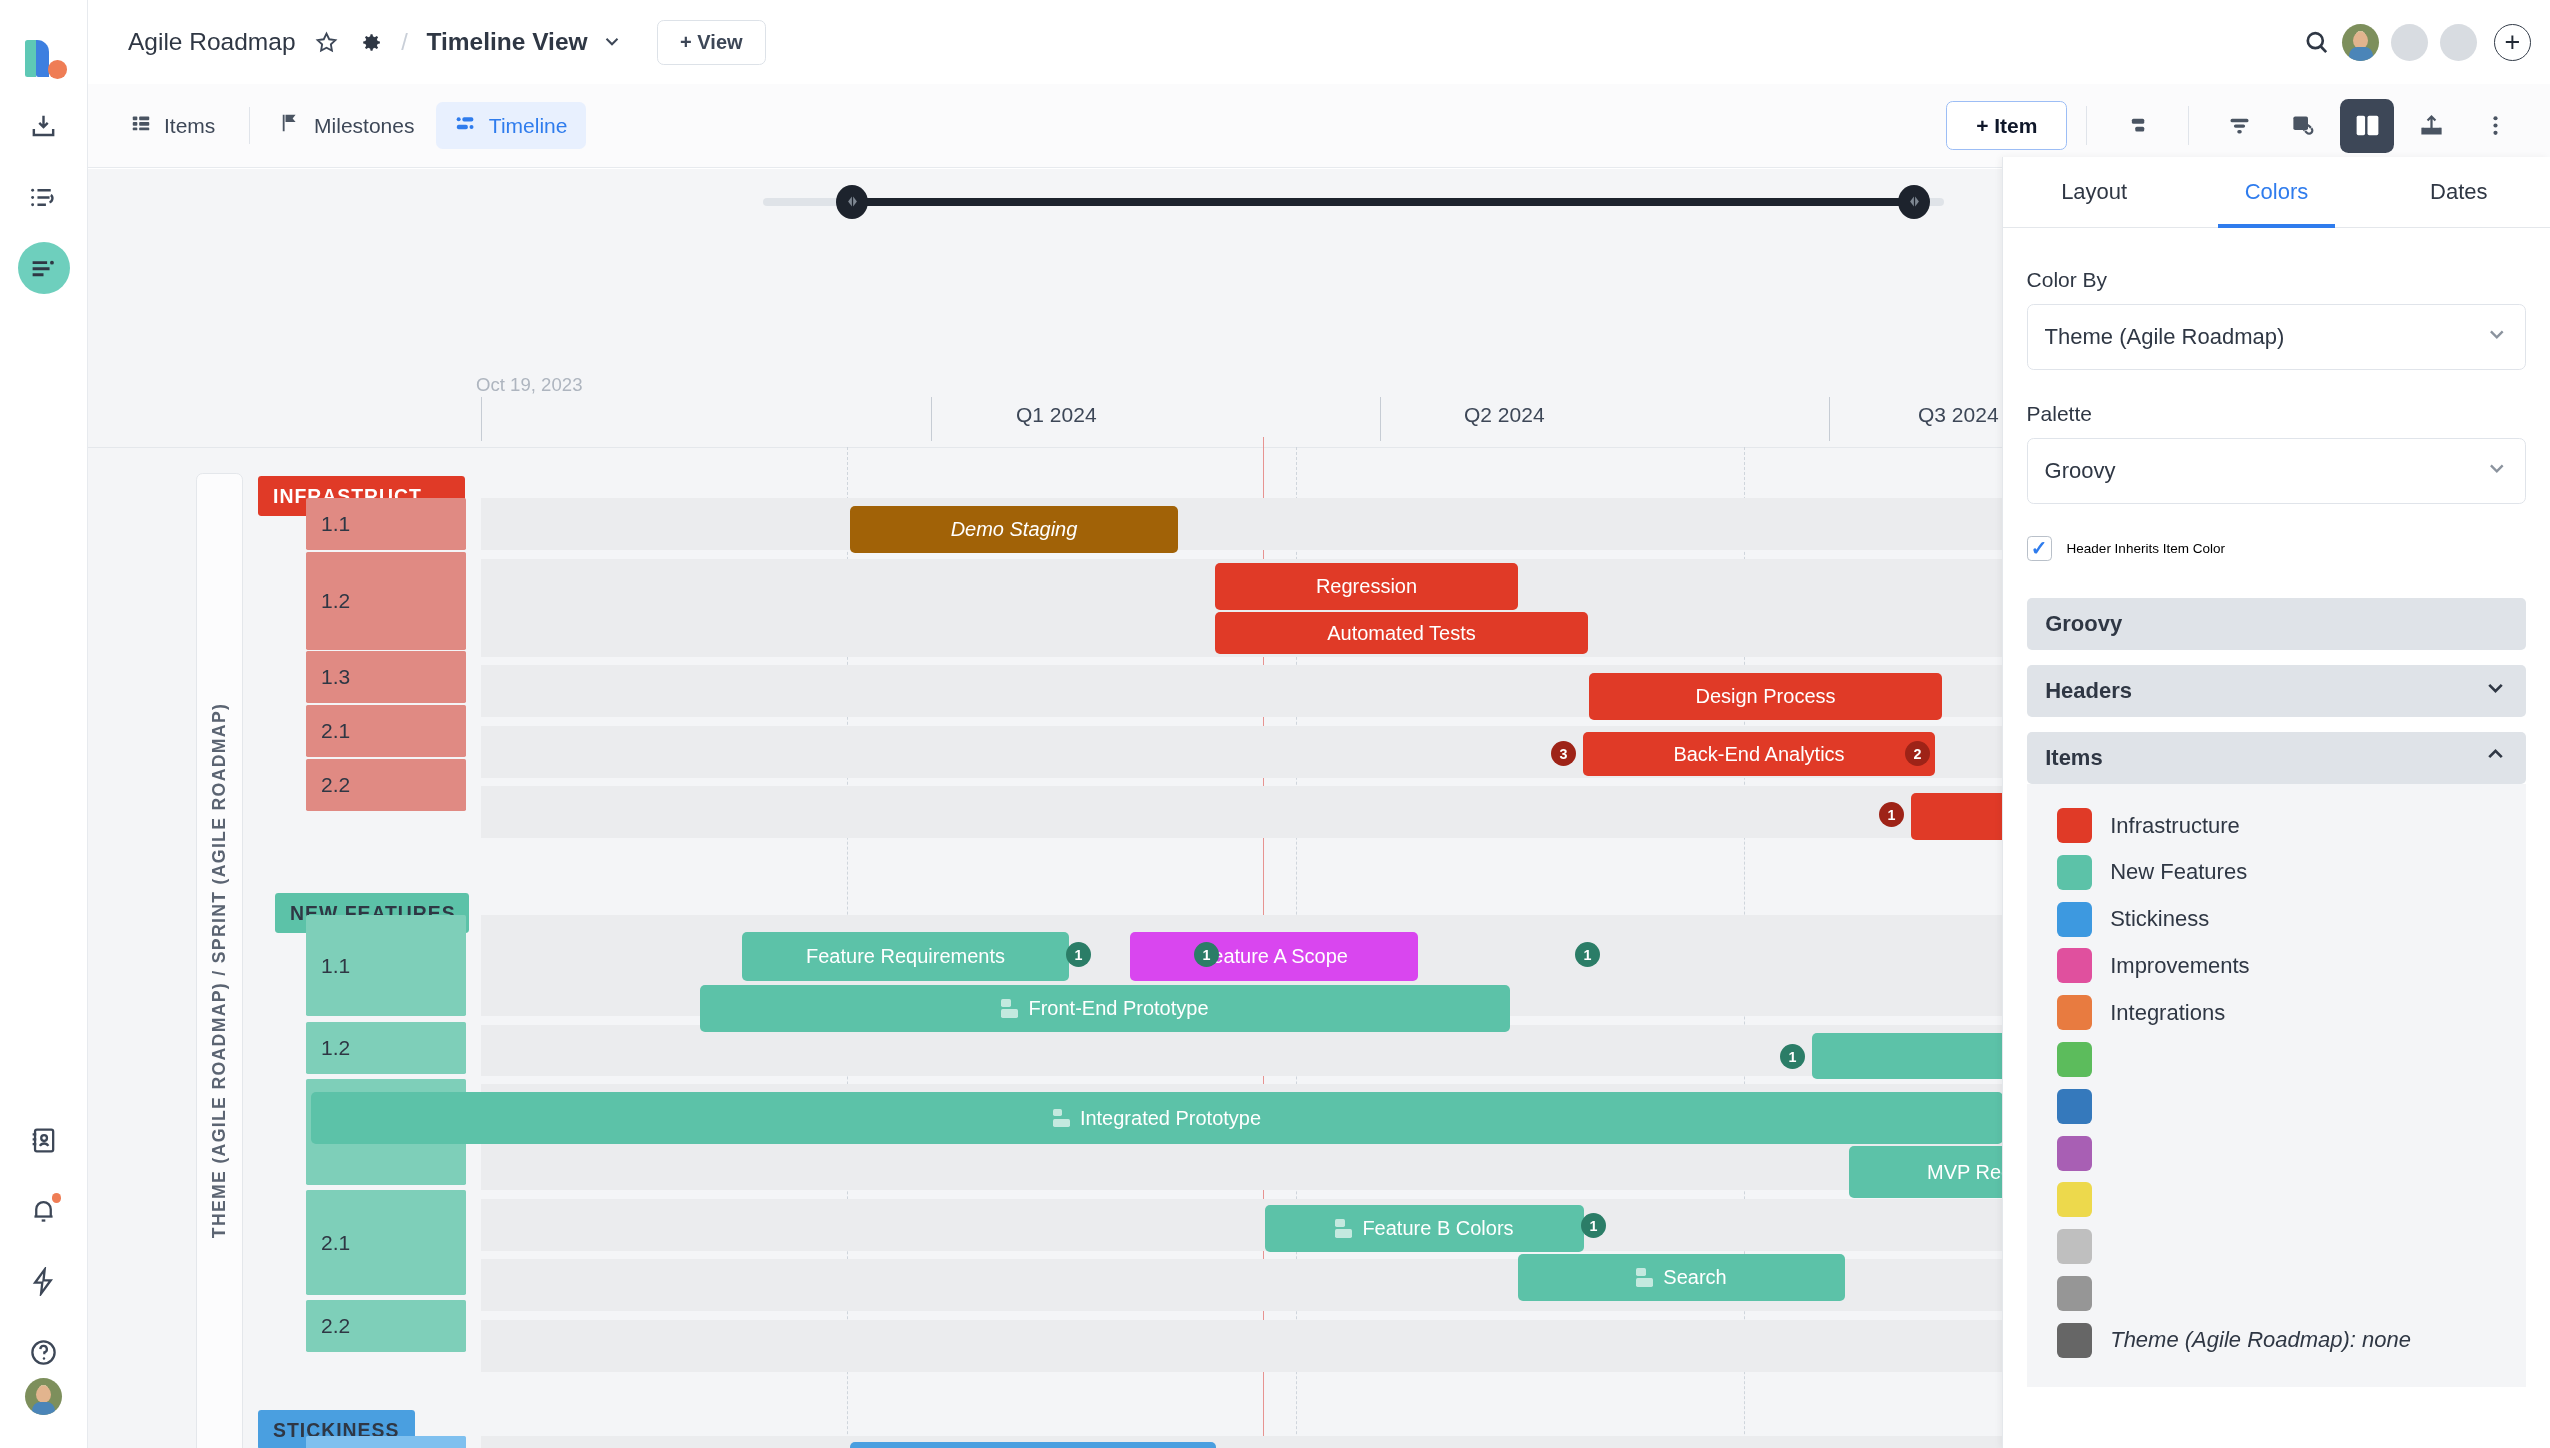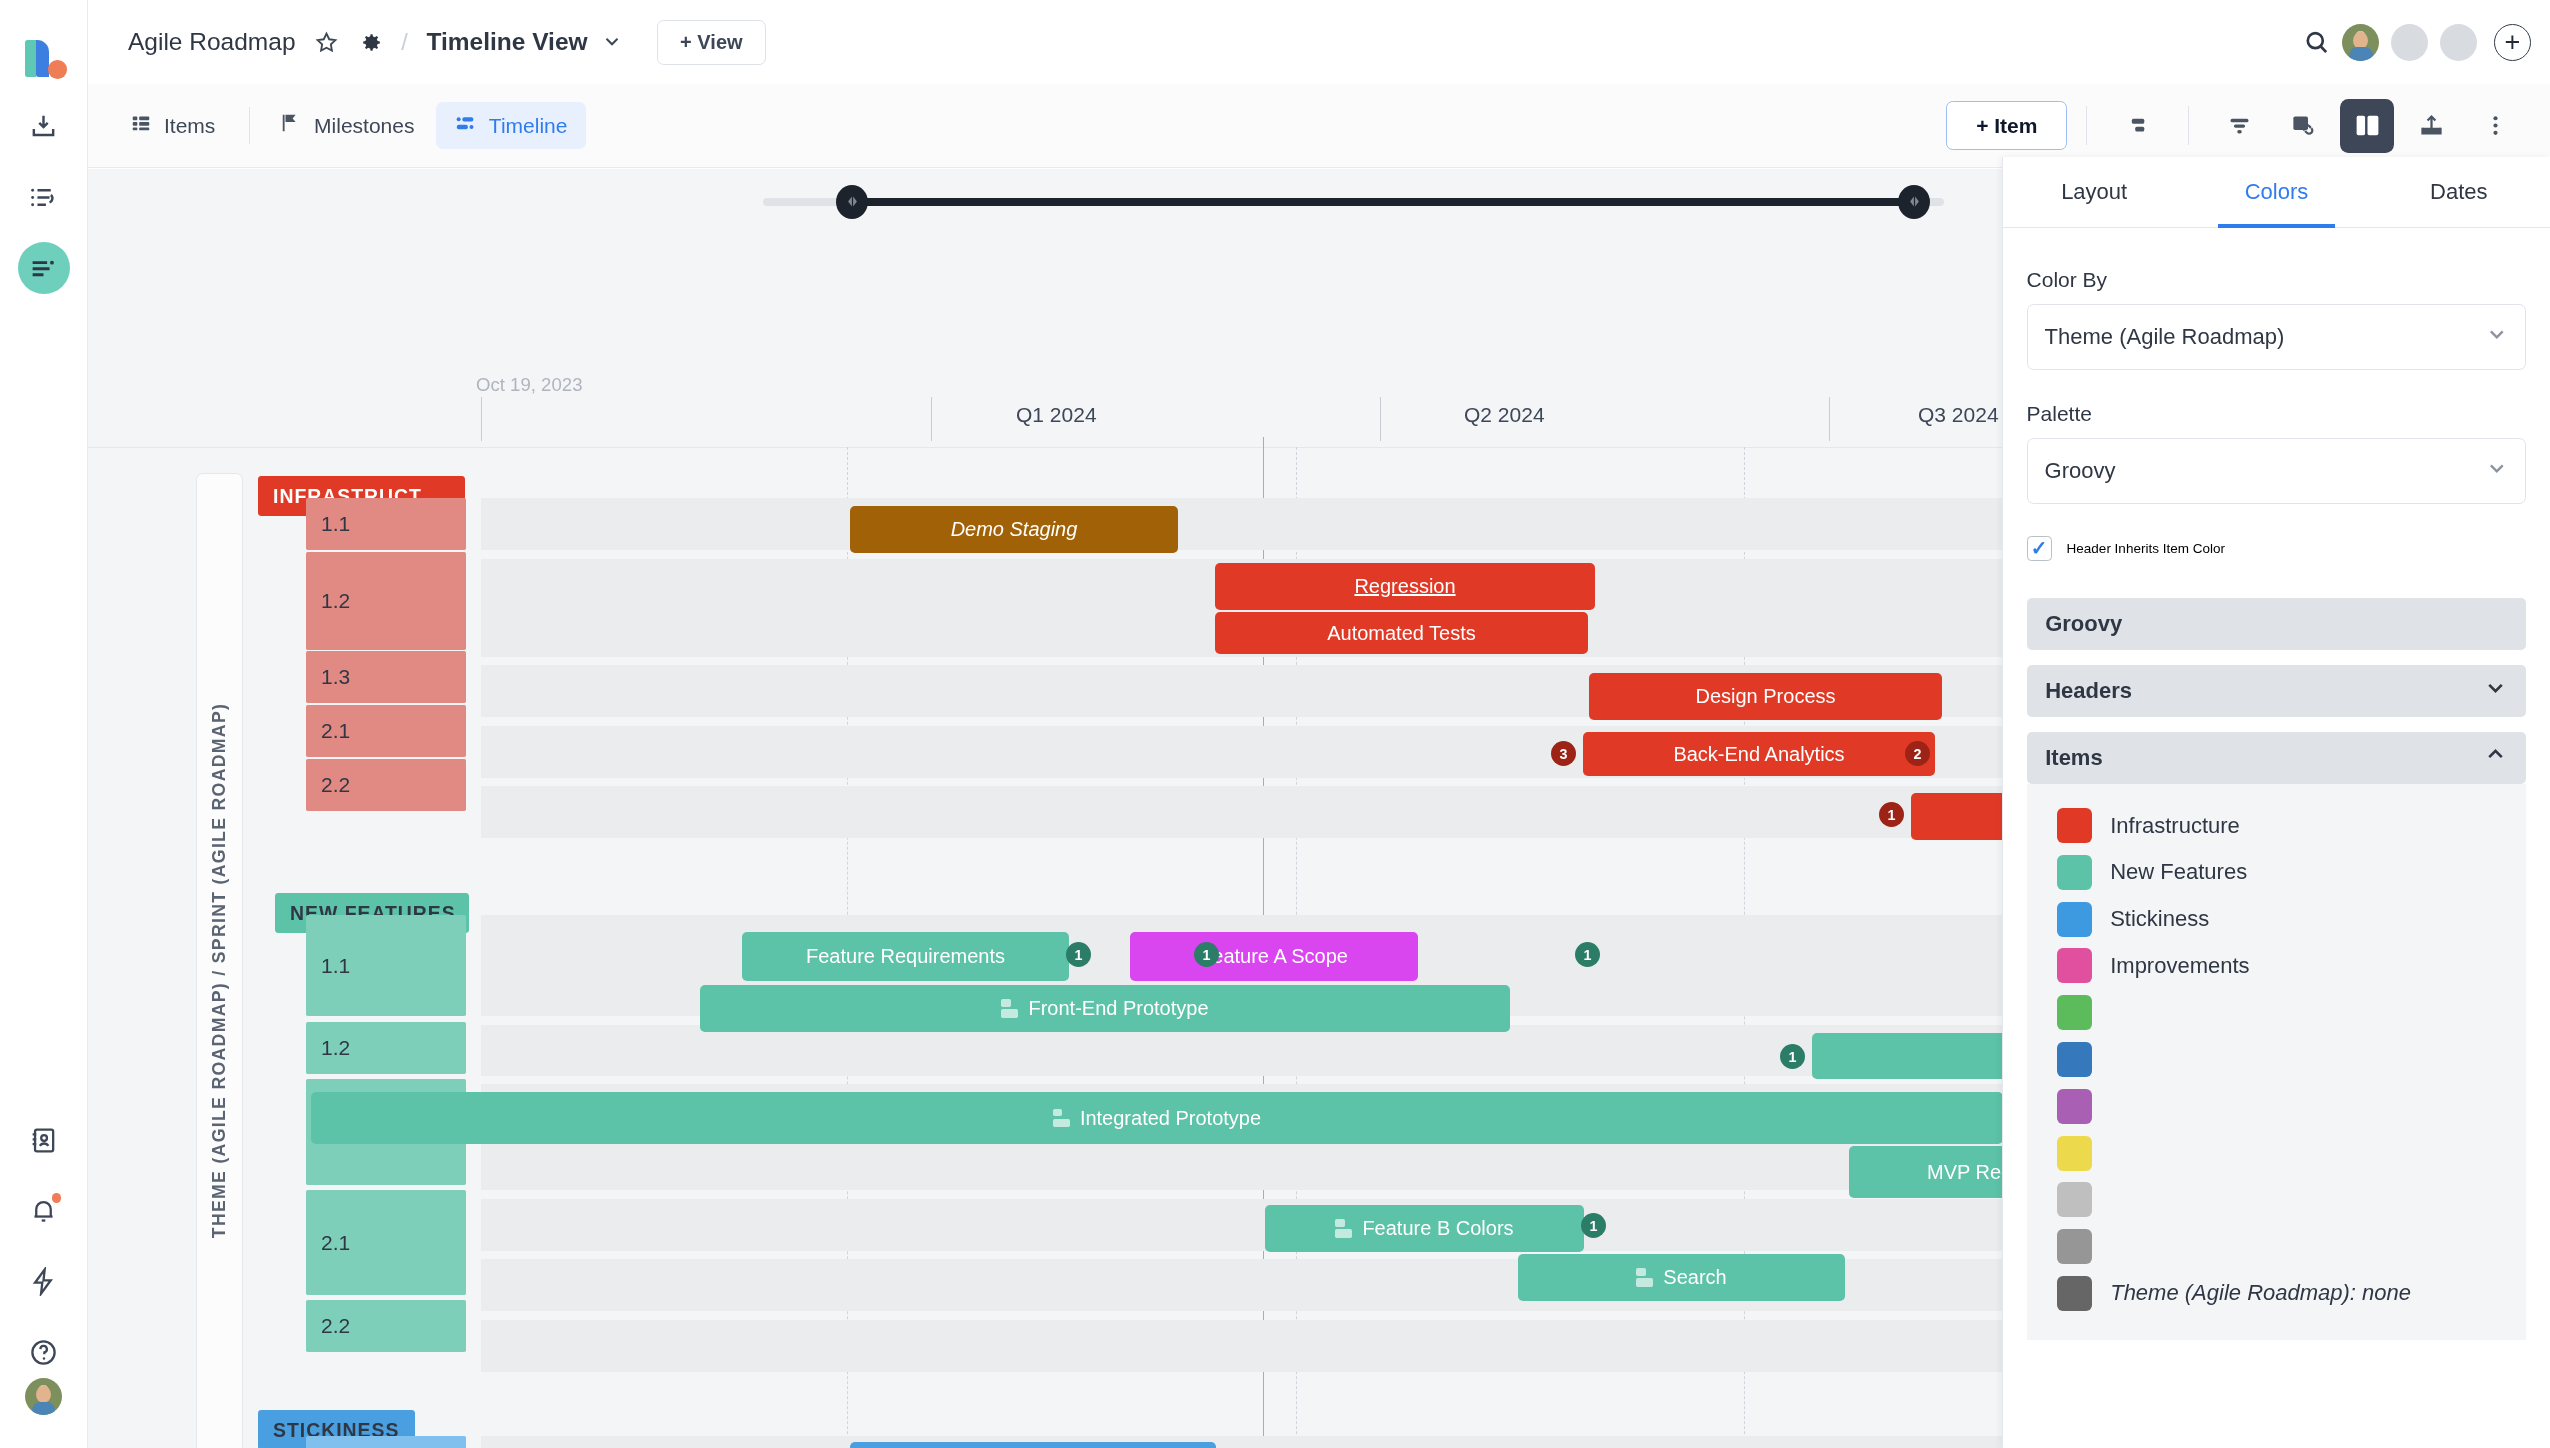--- a/index.html
+++ b/index.html
@@ -404,21 +404,21 @@
       <span>2.1</span>
     </div>
   <div class="row-label" style="top:590px;height:52px;  background:#E08A83;">
       <span>2.2</span>
     </div>
 
   <div class="bar" style="left:762px; top:337px; width:328px; height:47px; background:#a16207;font-style:italic;">
     <span>Demo Staging</span>
     </div>
 
-  <div class="bar" style="left:1127px; top:394px; width:380px; height:47px; background:#E03A27;text-decoration:underline;">
+  <div class="bar" style="left:1127px; top:394px; width:303px; height:47px; background:#E03A27;">
     <span>Regression</span>
     </div>
   <div class="bar" style="left:1127px; top:443px; width:373px; height:42px; background:#E03A27;">
     <span>Automated Tests</span>
     </div>
 
   <div class="bar" style="left:1501px; top:504px; width:353px; height:47px; background:#E03A27;">
     <span>Design Process</span>
     </div>
 
@@ -604,20 +604,24 @@
       </div>
     <div class="sw-row">
       <span class="sw" style="background:#3D99E0"></span>
       <span class="sw-label">Stickiness</span>
       </div>
     <div class="sw-row">
       <span class="sw" style="background:#E0509E"></span>
       <span class="sw-label">Improvements</span>
       </div>
     <div class="sw-row">
+      <span class="sw" style="background:#E87B40"></span>
+      <span class="sw-label">Integrations</span>
+      </div>
+    <div class="sw-row">
       <span class="sw" style="background:#5CBC5C"></span>
       <span class="sw-label"></span>
       </div>
     <div class="sw-row">
       <span class="sw" style="background:#3579BC"></span>
       <span class="sw-label"></span>
       </div>
     <div class="sw-row">
       <span class="sw" style="background:#A85FB4"></span>
       <span class="sw-label"></span>

